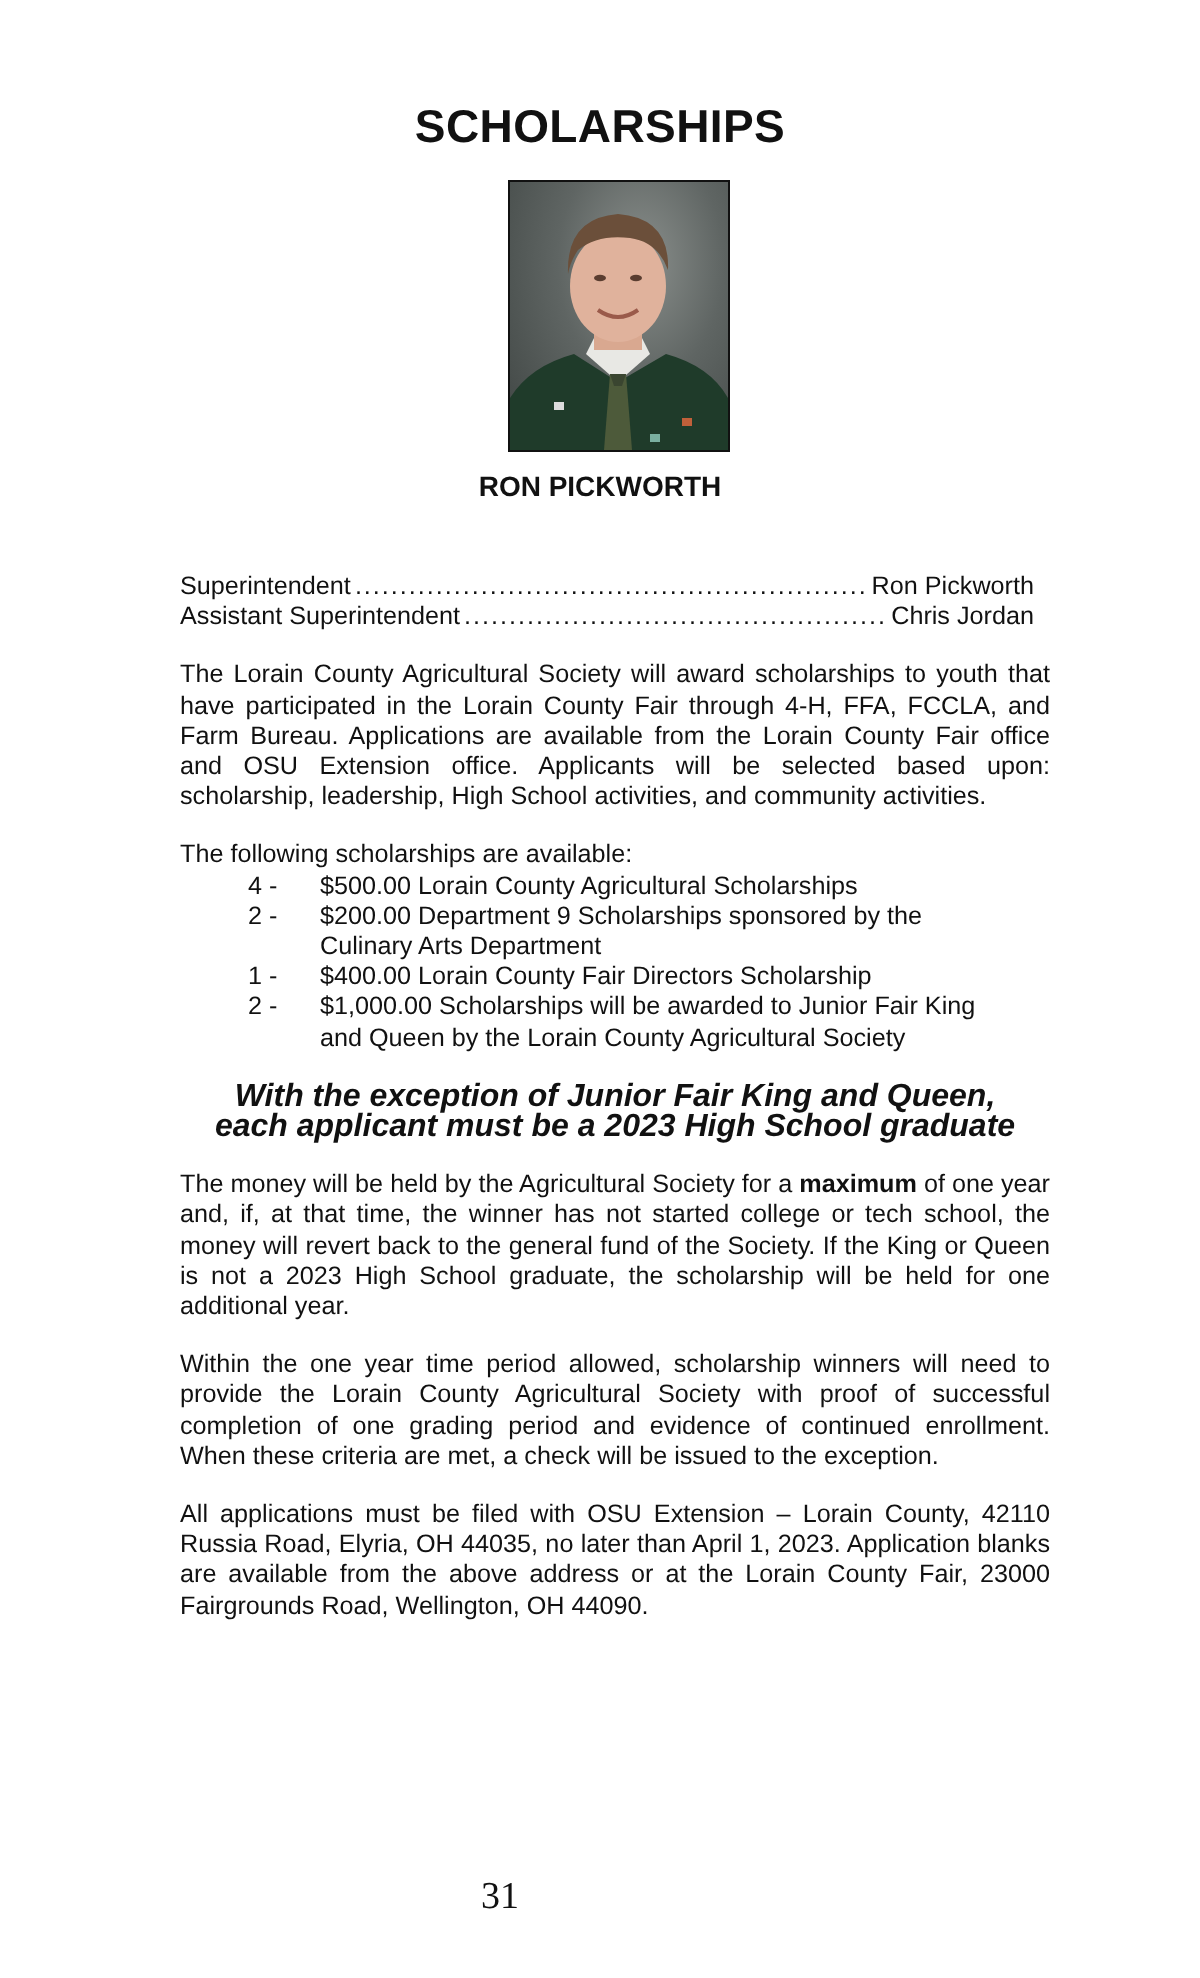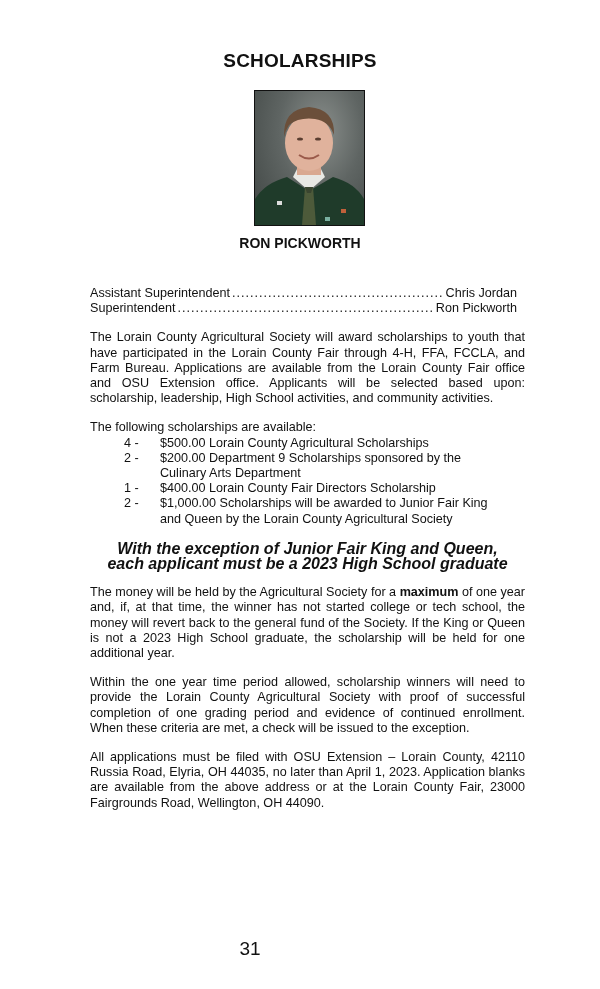--- a/index.html
+++ b/index.html
@@ -15,21 +15,21 @@
       font-family: "Liberation Sans", sans-serif;
       color: #111111;
     }
     .page-title {
       position: absolute;
       top: 50px;
       left: 0;
       width: 600px;
       text-align: center;
       font-weight: bold;
-      font-size: 19px;
+      font-size: 23px;
       letter-spacing: 0.2px;
     }
     .photo {
       position: absolute;
       left: 254px;
       top: 90px;
       width: 111px;
       height: 136px;
       border: 1px solid #111;
       box-sizing: border-box;
@@ -92,21 +92,21 @@
       font-style: italic;
       font-size: 16px;
       line-height: 15.2px;
     }
     .page-number {
       position: absolute;
       top: 938px;
       left: 0;
       width: 500px;
       text-align: center;
-      font-family: Liberation Sans, sans-serif;
+      font-family: Liberation Serif, serif;
       font-size: 19px;
     }
   </style>
 </head>
 <body>
 
 <div class="page-title">SCHOLARSHIPS</div>
 
 <div class="photo" title="Portrait photo of Ron Pickworth">
   <svg width="109" height="134" viewBox="0 0 109 134">
@@ -134,28 +134,28 @@
     <rect x="70" y="126" width="5" height="4" fill="#7ab0a0"></rect>
   </svg>
 </div>
 
 <div class="person-name">RON PICKWORTH</div>
 
 <div class="content">
 
   <div>
     <div class="staff-row">
+      <span>Superintendent</span>
+      <span class="leader"></span>
+      <span class="val">Ron Pickworth</span>
+    </div>
+    <div class="staff-row">
       <span>Assistant Superintendent</span>
       <span class="leader"></span>
       <span class="val">Chris Jordan</span>
-    </div>
-    <div class="staff-row">
-      <span>Superintendent</span>
-      <span class="leader"></span>
-      <span class="val">Ron Pickworth</span>
     </div>
   </div>
 
   <p class="para">The Lorain County Agricultural Society will award scholarships to youth that have participated in the Lorain County Fair through 4-H, FFA, FCCLA, and Farm Bureau.  Applications are available from the Lorain County Fair office and OSU Extension office.  Applicants will be selected based upon: scholarship, leadership, High School activities, and community activities.</p>
 
   <div class="para">
     <div>The following scholarships are available:</div>
     <div class="list">
       <div class="list-item">
         <span class="count">4 -</span>

